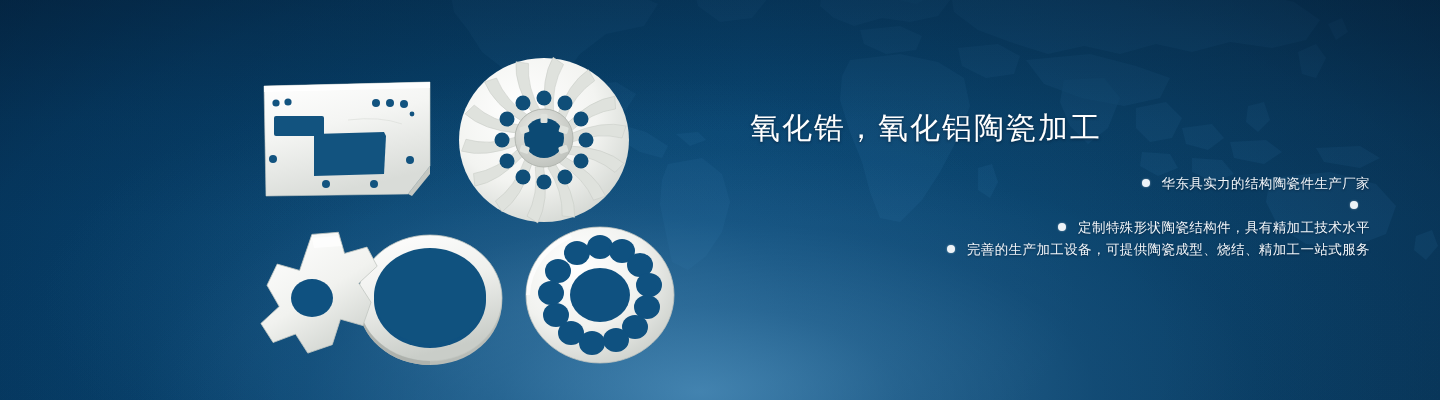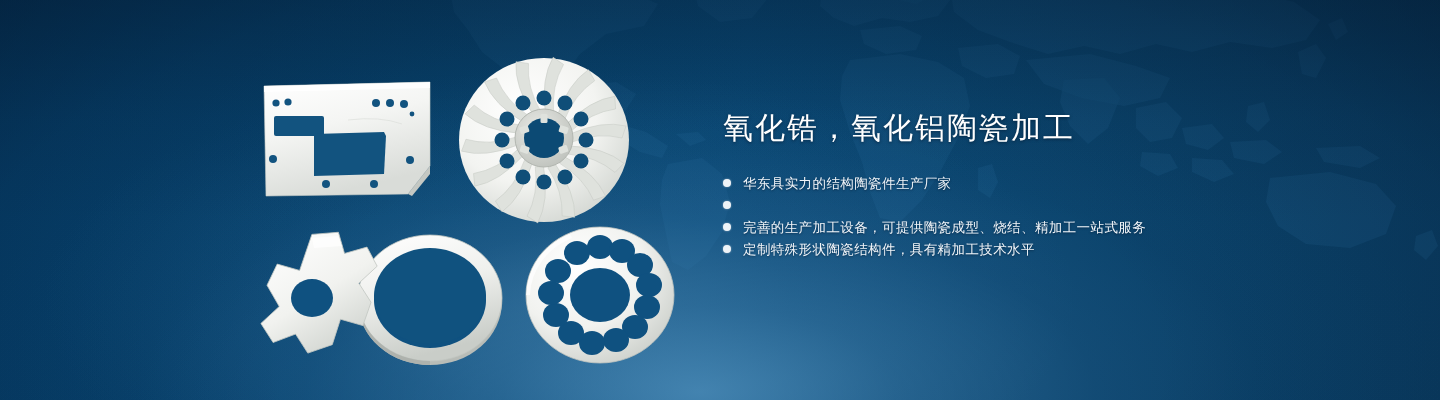--- a/index.html
+++ b/index.html
@@ -66,21 +66,21 @@
     width: 1060px;
     height: 290px;
     opacity: 0.30;
     pointer-events: none;
   }
   .worldmap svg { display: block; width: 100%; height: 100%; }
 
   
   .textblock {
     position: absolute;
-    left: 723px;
+    left: 750px;
     top: 108px;
     width: 620px;
   }
   .title {
     font-size: 30px;
     line-height: 40px;
     color: #ffffff;
     letter-spacing: 2px;
     font-weight: 400;
     text-shadow: 0 1px 3px rgba(0,16,35,0.55);
@@ -89,20 +89,21 @@
   .bullets {
     margin-top: 24px;
     list-style: none;
     padding: 0;
   }
   .bullet-row {
     display: flex;
     align-items: center;
     height: 22px;
     margin-bottom: 0px;
+    justify-content: flex-end;
   }
   .dot {
     width: 8px;
     height: 8px;
     border-radius: 50%;
     background: #eef3f7;
     margin-right: 12px;
     flex: 0 0 auto;
     box-shadow: 0 0 2px rgba(255,255,255,0.5);
   }
@@ -378,22 +379,22 @@
     <ul class="bullets">
       <li class="bullet-row">
         <span class="dot"></span>
         <span class="bullet-text">华东具实力的结构陶瓷件生产厂家</span>
       </li>
       <li class="bullet-row">
         <span class="dot"></span>
       </li>
       <li class="bullet-row">
         <span class="dot"></span>
-        <span class="bullet-text">完善的生产加工设备，可提供陶瓷成型、烧结、精加工一站式服务</span>
+        <span class="bullet-text">定制特殊形状陶瓷结构件，具有精加工技术水平</span>
       </li>
       <li class="bullet-row">
         <span class="dot"></span>
-        <span class="bullet-text">定制特殊形状陶瓷结构件，具有精加工技术水平</span>
+        <span class="bullet-text">完善的生产加工设备，可提供陶瓷成型、烧结、精加工一站式服务</span>
       </li>
     </ul>
   </div>
 
 </div>
 
 </body></html>

